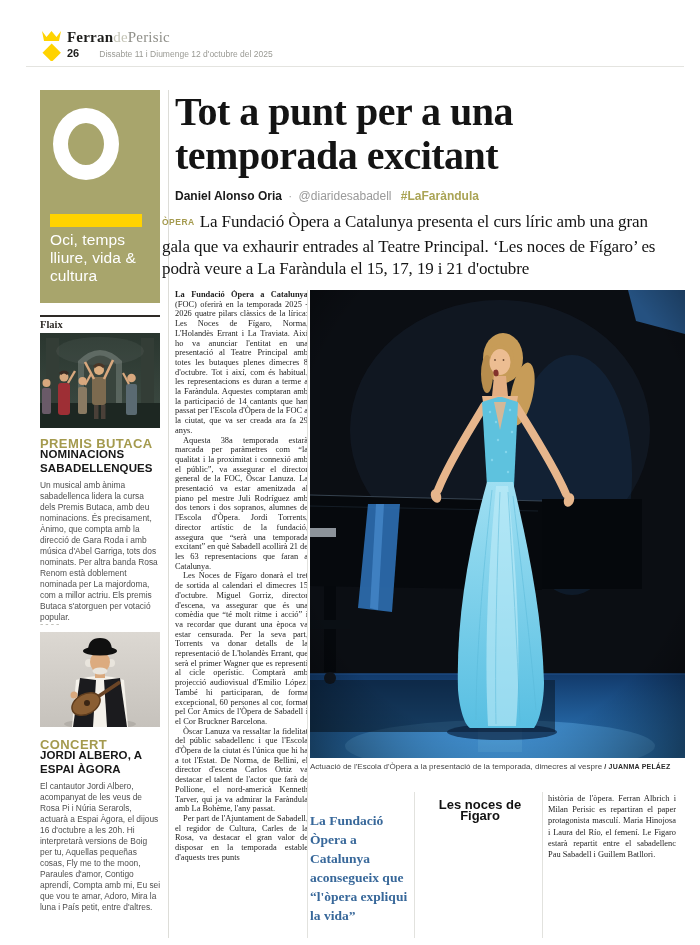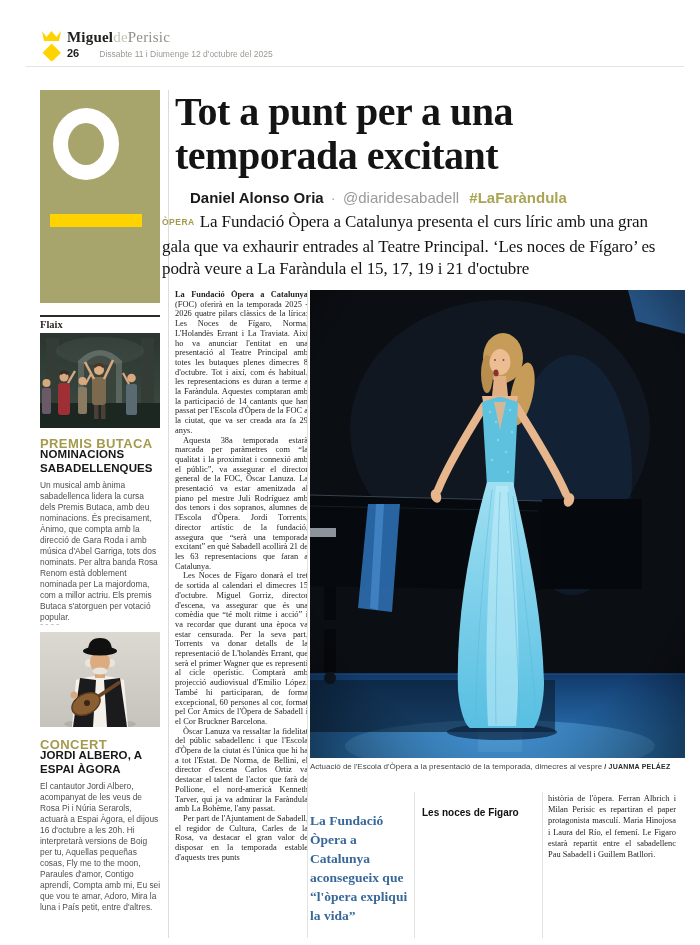--- a/index.html
+++ b/index.html
@@ -40,21 +40,21 @@
   #sdiv { left:40px; top:618px; color:#b9b9b2; font-size:10px; letter-spacing:2px; }
   #photo2 { left:40px; top:632px; width:120px; height:95px; }
   #k2 { left:40px; top:737px; }
   #t2 { left:40px; top:749px; width:122px; }
   #b2 { left:40px; top:781px; width:121px; }
   #colruleL { left:168px; top:90px; width:1px; height:848px; background:#ddddd8; }
 
   
   #headline { left:175px; top:90px; width:508px; font-family:"Liberation Serif", serif;
               font-weight:600; font-size:40px; line-height:44px; letter-spacing:-.5px; color:#141414; }
-  #byline { left:190px; top:189px; font-size:15px; color:#9a9a9a; }
+  #byline { left:175px; top:189px; font-size:12px; color:#9a9a9a; }
   #byline .au { font-weight:700; color:#1a1a1a; }
   #byline .sep { color:#aaa; margin:0 3px; }
   #byline .tag { font-weight:700; color:#aaa455; margin-left:6px; }
   #lead { left:162px; top:211px; width:506px; font-family:"Liberation Serif", serif;
           font-size:17px; line-height:22.5px; color:#141414; letter-spacing:-.1px; }
   #lead .lk { font-family:"Liberation Sans", sans-serif; font-weight:700; font-size:8.5px;
               letter-spacing:.5px; color:#a49a4e; margin-right:5px; position:relative; top:-2px; }
 
   
   .serifcol { font-family:"Liberation Serif", serif; font-size:8.4px; color:#1d1d1d;
@@ -65,42 +65,43 @@
   #mainphoto { left:310px; top:290px; width:375px; height:468px; }
   #caption { left:310px; top:762px; width:375px; font-size:8px; color:#454545; }
   #caption b { font-size:7px; font-weight:700; color:#2c2c2c; letter-spacing:.2px; }
 
   #ruleB { left:414px; top:792px; width:1px; height:146px; background:#e2e2de; }
   #ruleC { left:542px; top:792px; width:1px; height:146px; background:#e2e2de; }
 
   #quote { left:310px; top:811px; width:104px; font-family:"Liberation Serif", serif;
            font-weight:700; font-size:13.5px; line-height:19px; color:#38689a; }
   #col3 { left:422px; top:793px; width:116px; line-height:11.2px; }
-  #col3 .sub { font-family:"Liberation Sans", sans-serif; font-weight:700; font-size:10px;
-               color:#111; margin-top:14px; margin-bottom:2px; text-align:left; text-indent:0; }
+  #col3 .sub { font-family:"Liberation Sans", sans-serif; font-weight:700; font-size:13px;
+               color:#111; margin-top:6px; margin-bottom:2px; text-align:center; text-indent:0; }
   #col4 { left:548px; top:793px; width:128px; line-height:11.2px; }
 </style>
 </head>
 <body>
 
 <svg id="crest" class="abs" viewBox="0 0 23 32">
   <path d="M2,2 L6.5,8 L11.5,2 L16.5,8 L21,2 L19,12 L4,12 Z" fill="#ffd300"></path>
   <rect x="5.2" y="17.2" width="13" height="13" fill="#ffd300" transform="rotate(45 11.7 23.7)"></rect>
 </svg>
 <div id="brand" class="abs">
-  <span class="b1">Miguel</span><span class="b2">de</span><span class="b3">Perisic</span>
+  <span class="b1">Ferran</span><span class="b2">de</span><span class="b3">Perisic</span>
 </div>
 <div id="pageinfo" class="abs">
   <span class="pn">26</span><span>Dissabte 11 i Diumenge 12 d'octubre del 2025</span>
 </div>
 <div id="headrule" class="abs"></div>
 
 <div id="oblock" class="abs">
   <div id="oring"></div>
   <div id="ybar"></div>
+  <div id="olabel">Oci, temps lliure, vida &amp; cultura</div>
 </div>
 
 <div id="flaixrule" class="abs"></div>
 <div id="flaix" class="abs">Flaix</div>
 
 <svg id="photo1" class="abs" viewBox="0 0 120 95" preserveAspectRatio="none">
   <defs>
     <linearGradient id="g1" x1="0" y1="0" x2="0" y2="1">
       <stop offset="0" stop-color="#2a362f"></stop>
         <stop offset="1" stop-color="#3e4c44"></stop>

